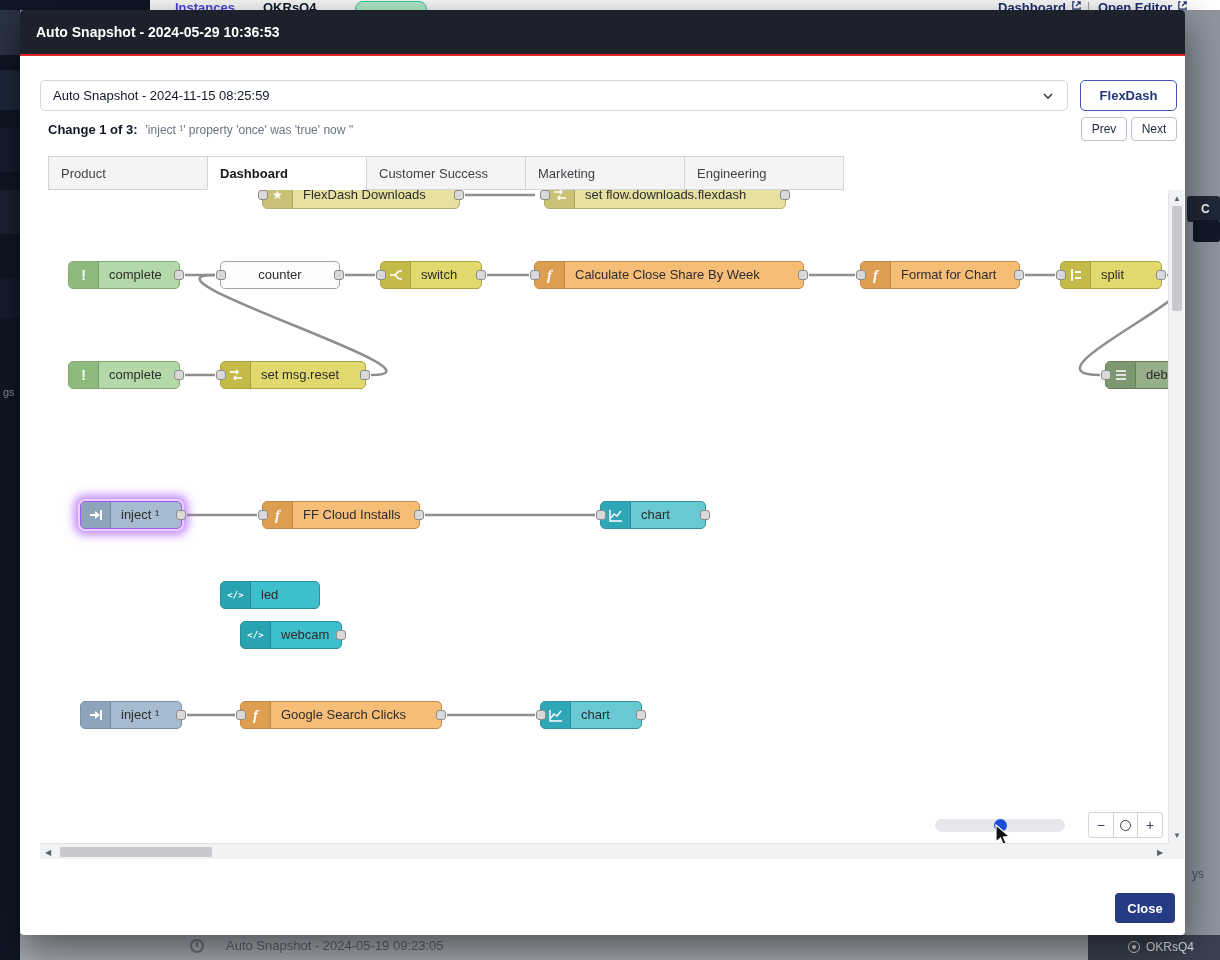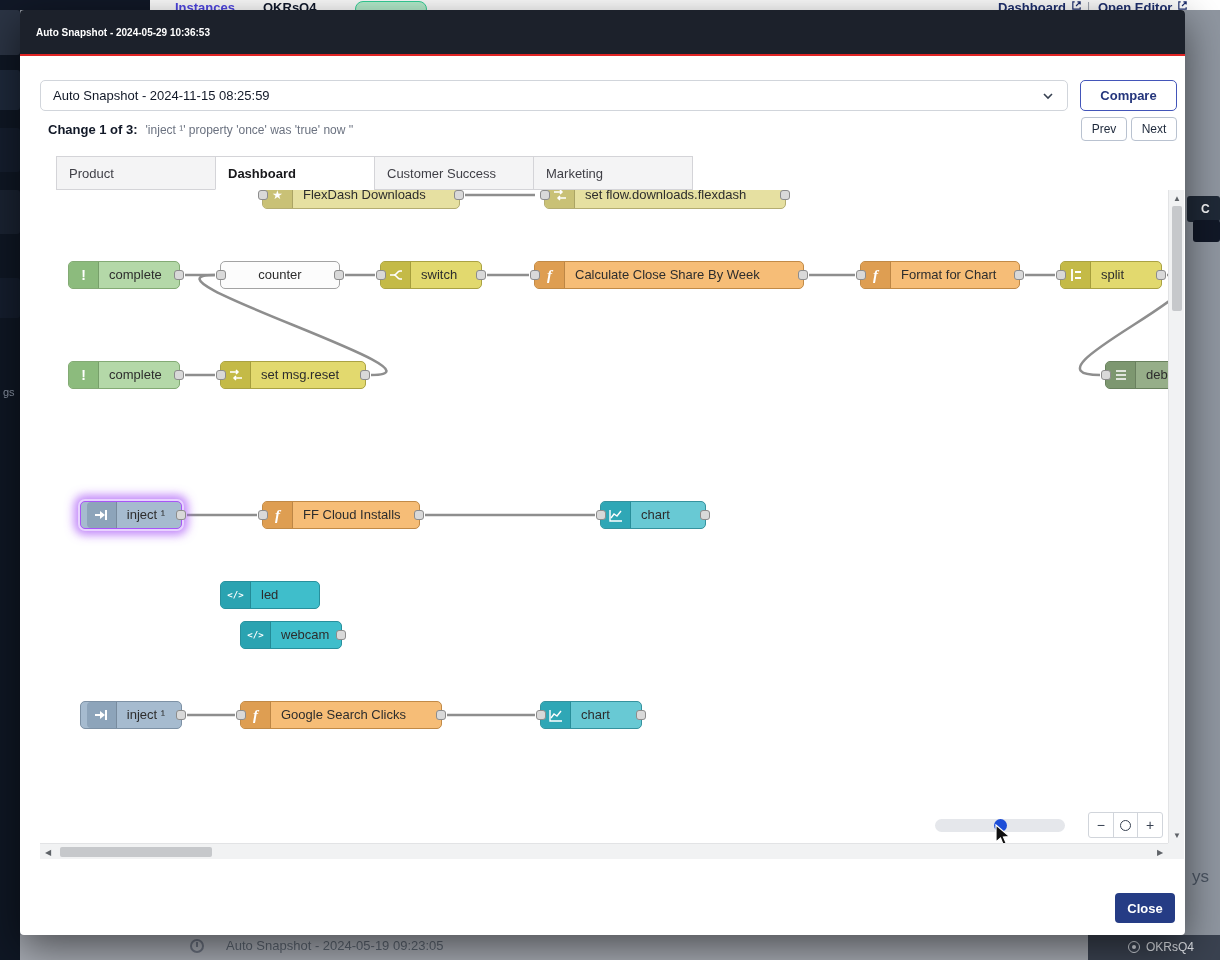--- a/index.html
+++ b/index.html
@@ -26,50 +26,50 @@
   .bg-leftrail .b1 { top:0;   height:45px; background:#2b3444; }
   .bg-leftrail .b2 { top:60px; height:40px; background:#1e293b; }
   .bg-leftrail .b3 { top:118px; height:44px; background:#151e2e; }
   .bg-leftrail .b4 { top:180px; height:44px; background:#1a2332; }
   .bg-leftrail .b5 { top:268px; height:40px; background:#151e2e; }
   .bg-leftrail .rail-txt { position:absolute; left:3px; top:376px; color:#8b95a5; font-size:11px; }
 
   .bg-rightstrip { position:absolute; right:0; top:10px; width:35px; height:925px; background:#8f96a0; z-index:1; }
   .bg-rightstrip .rblk1 { position:absolute; left:2px; top:186px; width:33px; height:26px; background:#1f2937; border-radius:3px; color:#f9fafb; font-size:12px; font-weight:bold; display:flex; align-items:center; padding-left:14px; }
   .bg-rightstrip .rblk2 { position:absolute; left:8px; top:210px; width:27px; height:22px; background:#111827; border-radius:3px; }
-  .bg-rightstrip .rtxt { position:absolute; left:7px; top:857px; color:#4b5563; font-size:17px; }
+  .bg-rightstrip .rtxt { position:absolute; left:7px; top:857px; color:#4b5563; font-size:12px; }
 
   .bg-bottomstrip { position:absolute; left:20px; top:935px; width:1200px; height:30px; background:#a6aab2; z-index:1; overflow:hidden; }
   .bg-clock { position:absolute; left:170px; top:4px; width:14px; height:14px; border:2px solid #6b7280; border-radius:50%; }
   .bg-clock::after { content:""; position:absolute; left:4px; top:1px; width:2px; height:5px; background:#6b7280; }
   .bg-snaptext { position:absolute; left:206px; top:3px; color:#5b6470; font-size:13px; }
   .bg-darkpanel { position:absolute; left:1068px; top:0; width:132px; height:25px; background:#3a4250; }
   .bg-target { position:absolute; left:40px; top:6px; width:12px; height:12px; border:1.5px solid #d6dae1; border-radius:50%; }
   .bg-target::after { content:""; position:absolute; left:3px; top:3px; width:4px; height:4px; border-radius:50%; background:#d6dae1; }
   .bg-panel-name { position:absolute; left:58px; top:5px; color:#e2e5ea; font-size:12px; }
 
   
   .modal { position:absolute; left:20px; top:10px; width:1165px; height:925px; background:#fff; border-radius:4px; box-shadow:0 12px 40px rgba(0,0,0,.55); z-index:5; }
   .modal-header { position:absolute; left:0; top:0; width:100%; height:46px; background:#1c212b; border-bottom:2px solid #e02424; border-radius:4px 4px 0 0; display:flex; align-items:center; padding-left:16px; }
-  .modal-title { color:#fff; font-size:10px; font-weight:bold; }
+  .modal-title { color:#fff; font-size:14px; font-weight:bold; }
 
   .snap-select { position:absolute; left:20px; top:70px; width:1028px; height:31px; border:1px solid #d1d5db; border-radius:5px; background:#fff; display:flex; align-items:center; padding:0 12px; font-size:13px; color:#111827; cursor:pointer; }
   .snap-select .chev { margin-left:auto; display:flex; }
   .btn-compare { position:absolute; left:1060px; top:70px; width:97px; height:31px; background:#fff; border:1px solid #4355b9; border-radius:5px; color:#24357c; font-size:13px; font-weight:bold; display:flex; align-items:center; justify-content:center; cursor:pointer; }
 
   .change-row { position:absolute; left:28px; top:112px; font-size:13px; color:#111827; display:flex; align-items:baseline; gap:8px; white-space:nowrap; }
   .change-label { font-weight:bold; }
   .change-detail { color:#6b7280; font-size:12px; }
   .btn-prev { position:absolute; left:1061px; top:107px; width:46px; height:24px; }
   .btn-next { position:absolute; left:1111px; top:107px; width:46px; height:24px; }
   .mini-btn { background:#fff; border:1px solid #b9c2d0; border-radius:4px; color:#1e293b; font-size:12px; display:flex; align-items:center; justify-content:center; cursor:pointer; }
 
   .tabs-row { position:absolute; left:20px; top:146px; height:34px; display:flex; }
   .tab { width:160px; height:34px; border:1px solid #d4d4d8; background:#f4f4f5; color:#3f3f46; font-size:13px; display:flex; align-items:center; padding-left:12px; cursor:pointer; margin-left:-1px; }
-  .tab:first-child { margin-left:16px; }
+  .tab:first-child { margin-left:8px; }
   .tab.active { background:#fff; color:#18181b; font-weight:bold; border-bottom-color:#fff; }
 
   
   .canvas { position:absolute; left:20px; top:180px; width:1128px; height:653px; background:#fff; overflow:hidden; }
   #wire-svg { position:absolute; left:0; top:0; z-index:0; }
   .fnode { position:absolute; height:28px; border:1px solid; border-radius:5px; display:flex; align-items:stretch; font-size:13px; color:#2d2d2d; z-index:2; background:#eee; cursor:pointer; }
   .fnode .icon-box { width:30px; display:flex; align-items:center; justify-content:center; border-right:1px solid rgba(0,0,0,.15); border-radius:4px 0 0 4px; flex:none; }
   .fnode .nlabel { padding:0 10px; line-height:26px; white-space:nowrap; overflow:hidden; }
   .fnode.center .nlabel { margin:0 auto; padding:0 6px; }
   .port { position:absolute; width:10px; height:10px; top:8px; background:#d9d9d9; border:1px solid #8c8c8c; border-radius:3px; z-index:3; }
@@ -77,21 +77,21 @@
 
   .nt-olive { background:#e6e0a1; border-color:#b4ad72; }
   .nt-olive .icon-box { background:#c9c176; }
   .nt-yellow { background:#e2d96e; border-color:#aaa243; }
   .nt-yellow .icon-box { background:#c4ba47; }
   .nt-complete { background:#b4d8a8; border-color:#83aa74; }
   .nt-complete .icon-box { background:#8cbb7d; }
   .nt-plain { background:#fcfcfc; border-color:#a3a3a3; }
   .nt-function { background:#f6bd77; border-color:#c18a47; }
   .nt-function .icon-box { background:#de9e52; }
-  .nt-inject { background:#a6bbcf; border-color:#7d91a5;justify-content:center; }
+  .nt-inject { background:#a6bbcf; border-color:#7d91a5; }
   .nt-inject .icon-box { background:#8da4ba; }
   .nt-chart { background:#68c9d4; border-color:#35929e; }
   .nt-chart .icon-box { background:#2fa7b6; }
   .nt-code { background:#3fbecb; border-color:#28909d; }
   .nt-code .icon-box { background:#2aa3b1; }
   .nt-debug { background:#96ae89; border-color:#69815e; }
   .nt-debug .icon-box { background:#7d9770; }
   .fnode.glow { box-shadow:0 0 0 2px rgba(233,213,255,.95), 0 0 10px 6px rgba(168,85,247,.7); border-color:#a855f7; }
 
   
@@ -172,34 +172,35 @@
     </div>
 
     <div class="snap-select">
       <span>Auto Snapshot - 2024-11-15 08:25:59</span>
       <span class="chev">
         <svg width="14" height="14" viewBox="0 0 14 14">
             <path d="M3 5l4 4 4-4" stroke="#374151" stroke-width="1.6" fill="none"></path>
           </svg>
       </span>
     </div>
-    <div class="btn-compare">Compare</div>
+    <div class="btn-compare">FlexDash</div>
 
     <div class="change-row">
       <span class="change-label">Change 1 of 3:</span>
       <span class="change-detail">'inject ¹' property 'once' was 'true' now ''</span>
     </div>
     <div class="mini-btn btn-prev">Prev</div>
     <div class="mini-btn btn-next">Next</div>
 
     <div class="tabs-row">
       <div class="tab">Product</div>
       <div class="tab active">Dashboard</div>
       <div class="tab">Customer Success</div>
       <div class="tab">Marketing</div>
+      <div class="tab">Engineering</div>
     </div>
 
     <div class="canvas" id="flow-canvas">
       <svg id="wire-svg" width="1128" height="653">
           <path d="M 425 5 C 460 5, 460 5, 495 5" fill="none" stroke="#8e8e8e" stroke-width="2.5"></path>
           <path d="M 145 85 C 160 85, 160 85, 175 85" fill="none" stroke="#8e8e8e" stroke-width="2.5"></path>
           <path d="M 305 85 C 320 85, 320 85, 335 85" fill="none" stroke="#8e8e8e" stroke-width="2.5"></path>
           <path d="M 447 85 C 468 85, 468 85, 489 85" fill="none" stroke="#8e8e8e" stroke-width="2.5"></path>
           <path d="M 769 85 C 792 85, 792 85, 815 85" fill="none" stroke="#8e8e8e" stroke-width="2.5"></path>
           <path d="M 985 85 C 1000 85, 1000 85, 1015 85" fill="none" stroke="#8e8e8e" stroke-width="2.5"></path>

